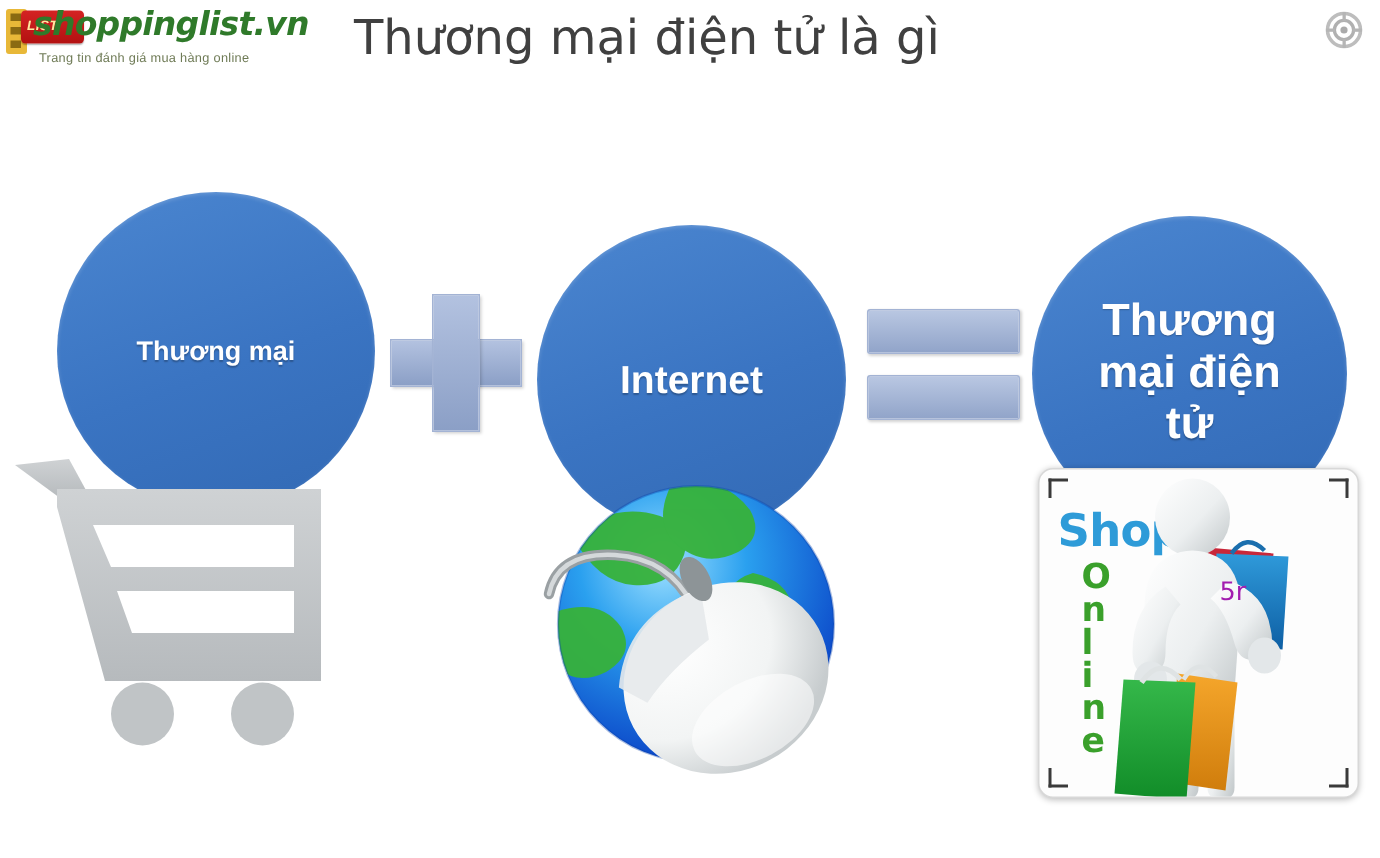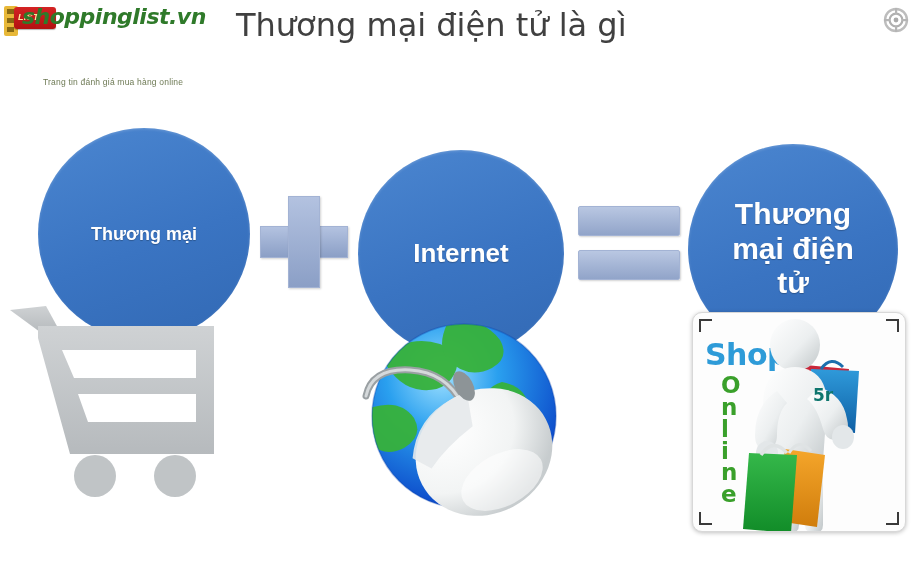--- a/index.html
+++ b/index.html
@@ -15,25 +15,24 @@
   .logo {
     position:absolute; left:4px; top:2px; width:200px; height:48px;
   }
   .logo-wordmark {
     position:absolute; left:18px; top:2px;
     font-family:"DejaVu Sans", sans-serif;
     font-size:22px; font-weight:bold; font-style:italic;
     color:#2f7a2a; letter-spacing:-0.5px; white-space:nowrap;
   }
   .logo-tagline {
-    position:absolute; left:39px; top:31px;
+    position:absolute; left:22px; top:31px;
     font-family:"Liberation Sans", sans-serif;
     font-size:8.5px; color:#6e7a55; white-space:nowrap;
     letter-spacing:0.2px;
-    margin-top:44px;
   }
   .logo-badge {
     position:absolute; left:0px; top:4px; width:52px; height:26px;text-align:right;
   }
   .logo-badge .ribbon {
     position:absolute; left:10px; top:1px; width:42px; height:22px;
     background:linear-gradient(180deg,#d42323 0%, #b31111 100%);
     border-radius:3px;
     box-shadow:0 1px 1px rgba(0,0,0,.3);
   }
@@ -132,21 +131,21 @@
   .online-word {
     position:absolute; left:28px; top:62px;
     font-family:"DejaVu Sans", sans-serif;
     font-size:23px; font-weight:bold; color:#3aa02b;
     display:flex; flex-direction:column; line-height:0.95;
   }
   .online-word b { display:block; font-weight:bold; }
   .bag-label {
     position:absolute; left:120px; top:72px;
     font-family:"DejaVu Sans", sans-serif;
-    font-size:17px; font-weight:bold; color:#0f766e;
+    font-size:17px; font-weight:normal; color:#a21caf;
     z-index:9;
   }
 </style>
 </head>
 <body>
 
 <div class="logo">
   <div class="logo-badge">
     <span class="film">
         <i></i>

